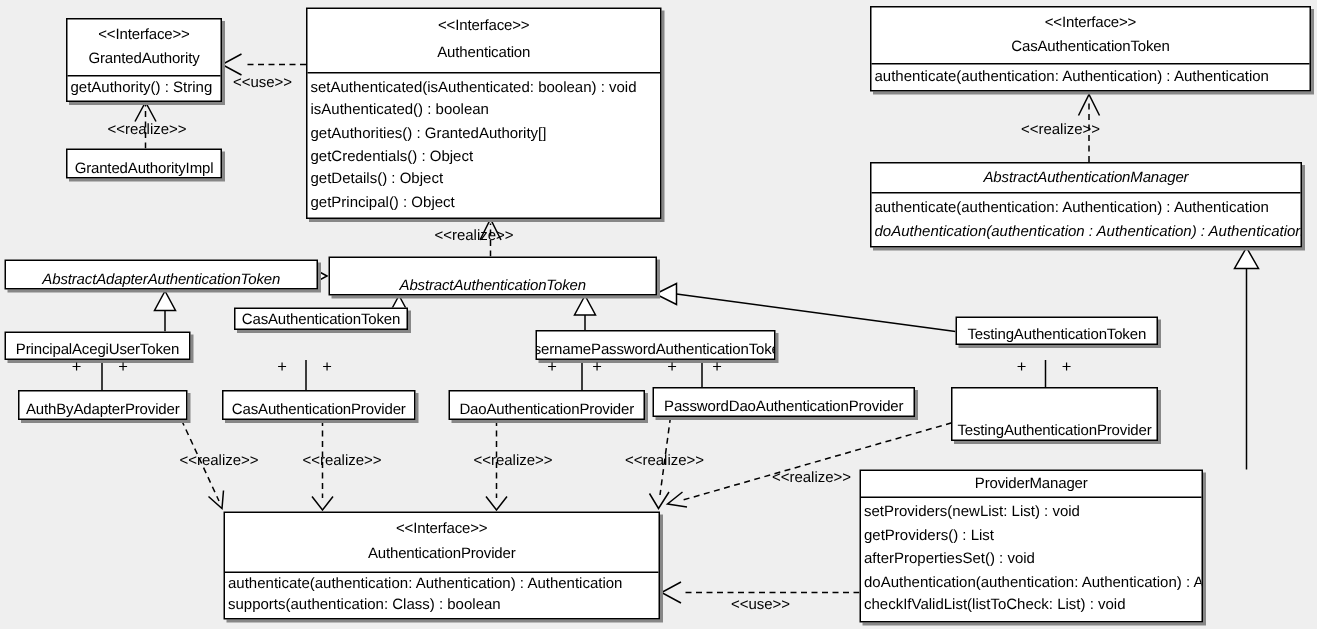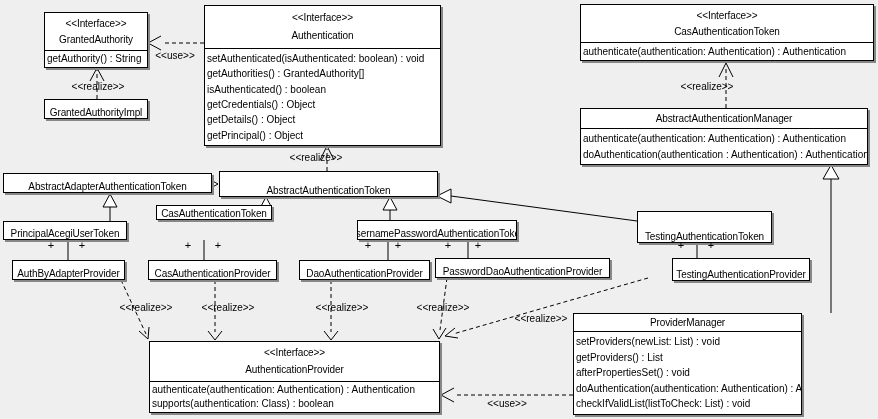--- a/index.html
+++ b/index.html
@@ -16,21 +16,21 @@
   .cls {
     position:absolute; box-sizing:border-box; background:#fff;
     border:1px solid #000; box-shadow:2px 2px 0 #878787;
     display:flex; flex-direction:column;
   }
   .head { display:flex; flex-direction:column; justify-content:space-evenly; align-items:center; flex:0 0 auto; overflow:hidden; }
   .head.grow { flex:1; justify-content:flex-end; }
   .body { border-top:1px solid #000; flex:1; display:flex; flex-direction:column; justify-content:space-evenly; overflow:hidden; }
   .m { white-space:nowrap; overflow:hidden; padding:0 2px; line-height:1.15; }
   .nm, .st { white-space:nowrap; line-height:1.15; letter-spacing:-0.1px; }
-  .it { }
+  .it { font-style:italic; }
   .lbl { position:absolute; transform:translateX(-50%); white-space:nowrap; line-height:10px; }
   .plus { position:absolute; transform:translateX(-50%); line-height:10px; font-size:11px; }
 </style>
 </head>
 <body>
 
 <div id="canvas">
 
   <svg class="wires">
 
@@ -101,22 +101,22 @@
     </div>
   </div>
 
   <div class="cls" style="left:204px;top:5px;width:237px;height:141px">
     <div class="head" style="height:42px">
       <div class="st">&lt;&lt;Interface&gt;&gt;</div>
       <div class="nm">Authentication</div>
     </div>
     <div class="body">
       <div class="m">setAuthenticated(isAuthenticated: boolean) : void</div>
+      <div class="m">isAuthenticated() : boolean</div>
       <div class="m">getAuthorities() : GrantedAuthority[]</div>
-      <div class="m">isAuthenticated() : boolean</div>
       <div class="m">getCredentials() : Object</div>
       <div class="m">getDetails() : Object</div>
       <div class="m">getPrincipal() : Object</div>
     </div>
   </div>
 
   <div class="cls" style="left:580px;top:4px;width:294px;height:57px">
     <div class="head" style="height:37px">
       <div class="st">&lt;&lt;Interface&gt;&gt;</div>
       <div class="nm">CasAuthenticationToken</div>
@@ -159,21 +159,21 @@
       <div class="nm">CasAuthenticationToken</div>
     </div>
   </div>
 
   <div class="cls" style="left:357px;top:220px;width:160px;height:20px">
     <div class="head grow">
       <div class="nm">UsernamePasswordAuthenticationToken</div>
     </div>
   </div>
 
-  <div class="cls" style="left:637px;top:211px;width:135px;height:32px">
+  <div class="cls" style="left:637px;top:211px;width:135px;height:19px">
     <div class="head grow">
       <div class="nm">TestingAuthenticationToken</div>
     </div>
   </div>
 
   <div class="cls" style="left:12px;top:260px;width:113px;height:20px">
     <div class="head grow">
       <div class="nm">AuthByAdapterProvider</div>
     </div>
   </div>
@@ -189,21 +189,21 @@
       <div class="nm">DaoAuthenticationProvider</div>
     </div>
   </div>
 
   <div class="cls" style="left:435px;top:258px;width:175px;height:20px">
     <div class="head grow">
       <div class="nm">PasswordDaoAuthenticationProvider</div>
     </div>
   </div>
 
-  <div class="cls" style="left:672px;top:258px;width:138px;height:23px">
+  <div class="cls" style="left:634px;top:258px;width:138px;height:36px">
     <div class="head grow">
       <div class="nm">TestingAuthenticationProvider</div>
     </div>
   </div>
 
   <div class="cls" style="left:149px;top:341px;width:291px;height:72px">
     <div class="head" style="height:39px">
       <div class="st">&lt;&lt;Interface&gt;&gt;</div>
       <div class="nm">AuthenticationProvider</div>
     </div>

